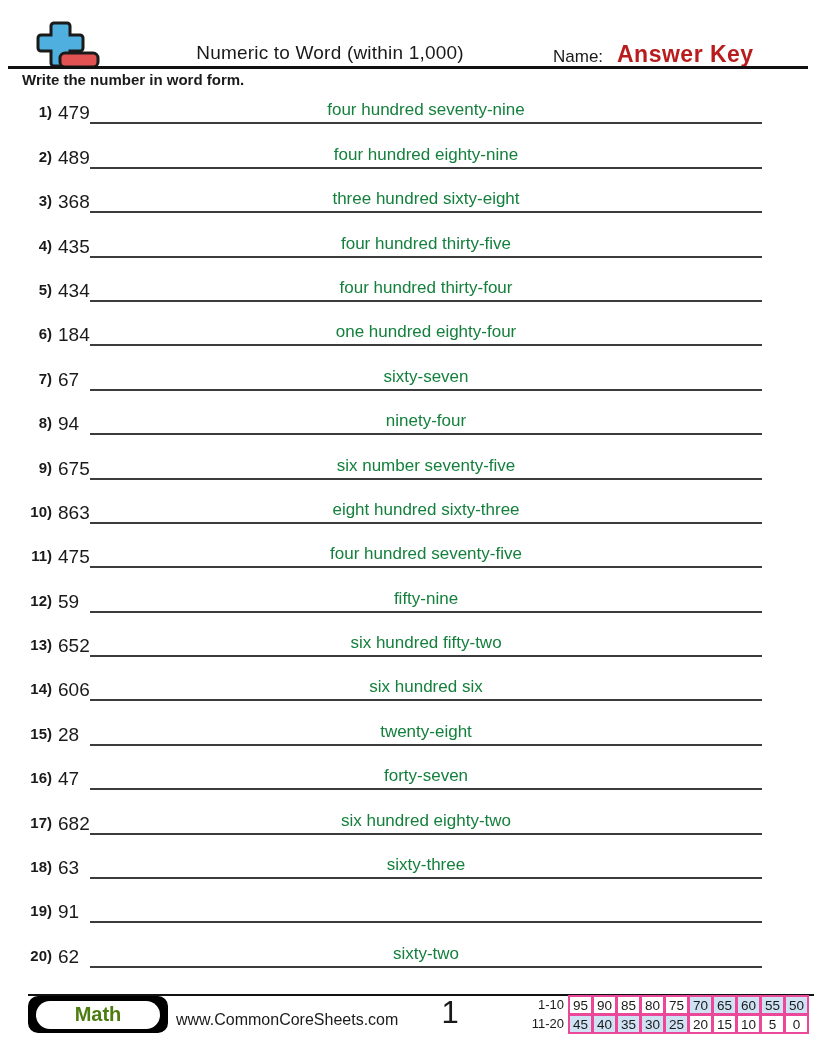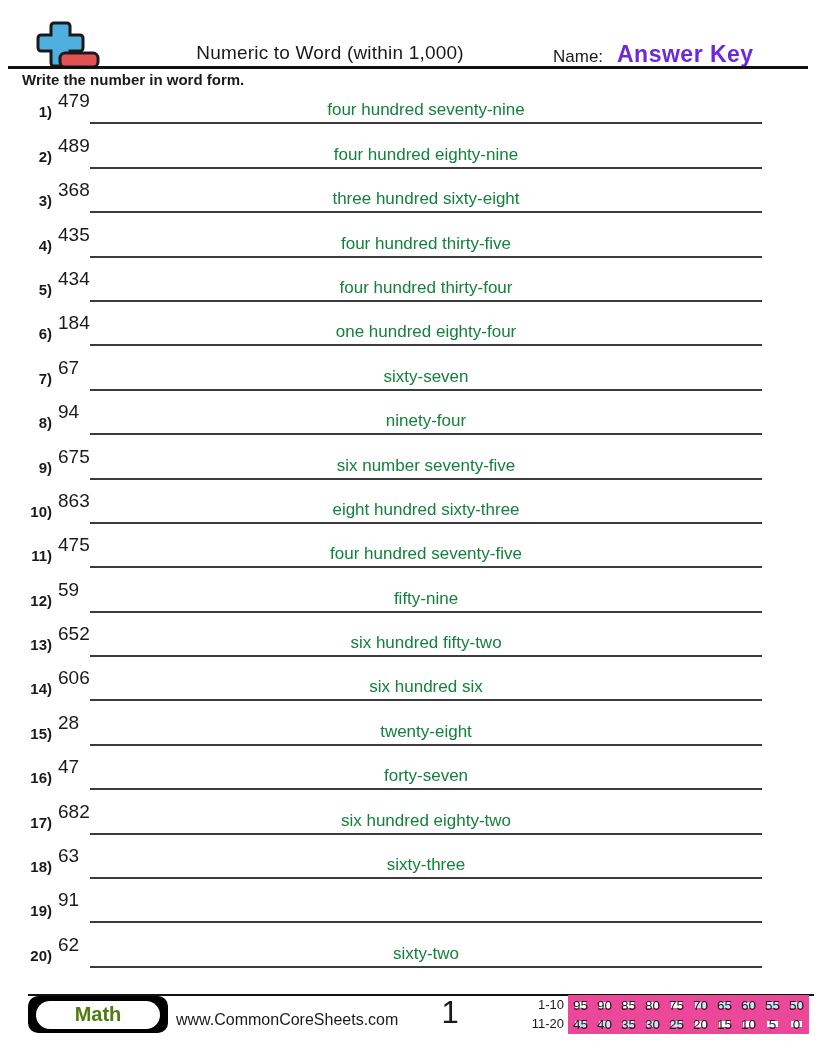--- a/index.html
+++ b/index.html
@@ -5,50 +5,50 @@
   html,body{margin:0;padding:0;background:#fff;}
   .page{position:relative;width:816px;height:1056px;background:#ffffff;
         font-family:"Liberation Sans",sans-serif;color:#1a1a1a;overflow:hidden;}
 
   
   .logo{position:absolute;left:30px;top:20px;width:72px;height:50px;}
   .title{position:absolute;left:140px;top:42px;width:380px;text-align:center;
          font-size:19px;letter-spacing:.2px;}
   .name-label{position:absolute;left:553px;top:47px;font-size:17px;}
   .answer-key{position:absolute;left:617px;top:41px;font-size:23px;font-weight:bold;
-              color:#6d28d9;letter-spacing:.5px;}
+              color:#b91c1c;letter-spacing:.5px;}
   .header-rule{position:absolute;left:8px;right:8px;top:66px;height:3px;background:#111;}
   .instructions{position:absolute;left:22px;top:71px;font-size:15px;font-weight:bold;}
 
   
   .problems{position:absolute;left:0;right:0;top:80px;}
   .problem-row{position:relative;height:44.4px;}
   .p-num{position:absolute;left:0;bottom:4px;width:52px;text-align:right;
          font-weight:bold;font-size:15px;}
-  .p-val{position:absolute;left:58px;bottom:12px;font-size:19px;}
+  .p-val{position:absolute;left:58px;bottom:0;font-size:19px;}
   .p-line{position:absolute;left:90px;right:54px;bottom:0;border-bottom:2px solid #3c3c3c;}
   .p-ans{position:absolute;left:90px;right:54px;bottom:4px;text-align:center;
          color:#15803d;font-size:17px;}
 
   
   .footer-rule{position:absolute;left:28px;top:994px;width:786px;height:2px;background:#111;}
   .math-badge{position:absolute;left:28px;top:996px;width:140px;height:37px;
               background:#000;border-radius:10px;display:flex;align-items:center;
               justify-content:center;}
   .math-badge-inner{width:124px;height:28px;background:#fff;border-radius:15px;
               display:flex;align-items:center;justify-content:center;
               font-weight:bold;font-size:20px;color:#4d7c0f;}
   .website{position:absolute;left:176px;top:1011px;font-size:16px;}
   .page-num{position:absolute;left:395px;top:995px;width:110px;text-align:center;
             font-size:31px;font-weight:400;}
   .score{position:absolute;left:524px;top:995px;}
   .score-row{display:flex;height:20px;}
   .score-row + .score-row{margin-top:-1px;}
   .score-l{width:40px;text-align:right;padding-right:4px;font-size:13px;line-height:20px;}
-  .score-cell{width:25px;height:20px;box-sizing:border-box;border:7px solid #ec4899;
+  .score-cell{width:25px;height:20px;box-sizing:border-box;border:2px solid #ec4899;
               display:flex;align-items:center;justify-content:center;font-size:13.5px;}
   .score-cell + .score-cell{margin-left:-1px;}
   .shaded{background:#cfe2f3;}
 </style>
 </head>
 <body>
 
 <div class="page">
 
   <svg class="logo" viewBox="0 0 72 50" xmlns="http://www.w3.org/2000/svg">

